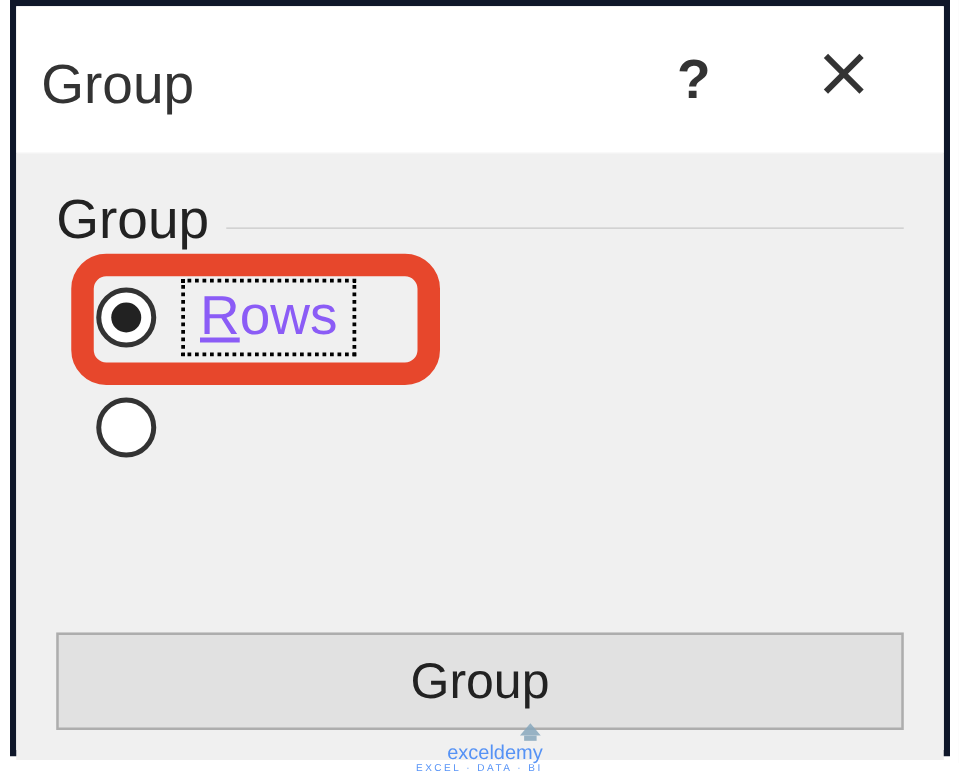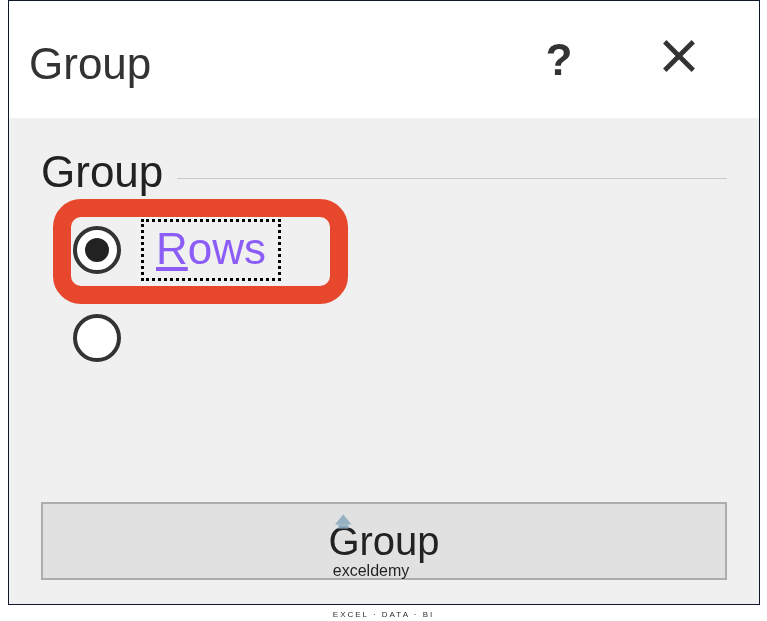--- a/index.html
+++ b/index.html
@@ -15,21 +15,21 @@
       position: relative;
       overflow: hidden;
     }
     .dialog {
       position: absolute;
       left: 8px;
       top: 0;
       width: 752px;
       height: 605px;
       background: #fff;
-      border: 1px solid #0f172a;
+      border: 5px solid #0f172a;
     }
     .titlebar {
       height: 118px;
       background: #fff;
       display: flex;
       align-items: center;
       padding: 0 20px;
       border-bottom: 1px solid rgba(0,0,0,0.05);
     }
     .title-text {
@@ -144,26 +144,25 @@
       border: 5px solid #0078d7;
     }
 
     .watermark {
       position: absolute;
       bottom: 2px;
       left: 50%;
       transform: translateX(-50%);
       display: flex;
       flex-direction: column;
-      align-items: flex-start;
-      color: #000000;
+      align-items: flex-end;
+      color: #3b82f6;
       font-size: 16px;
       z-index: 10;
       opacity: 0.85;
-      gap: 32px;
     }
     .watermark svg { width: 20px; height: 20px; margin-bottom: -2px; }
     .watermark-sub { font-size: 8px; letter-spacing: 2px; margin-top: -2px; }
   </style>
 </head>
 <body>
 
 <div class="dialog">
 
   <div class="titlebar">

